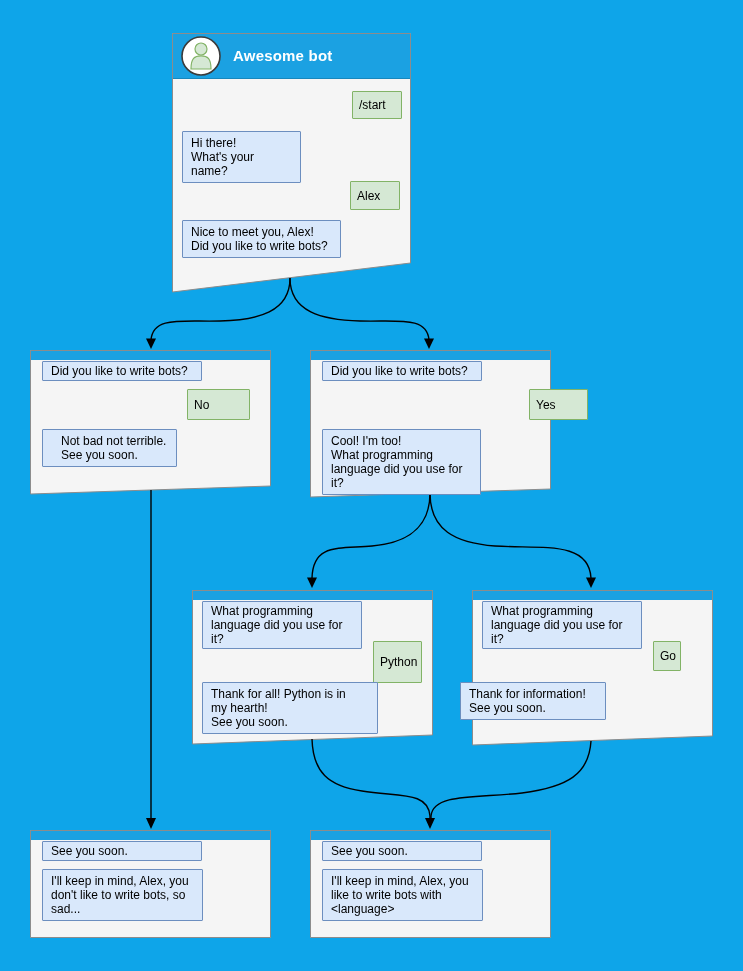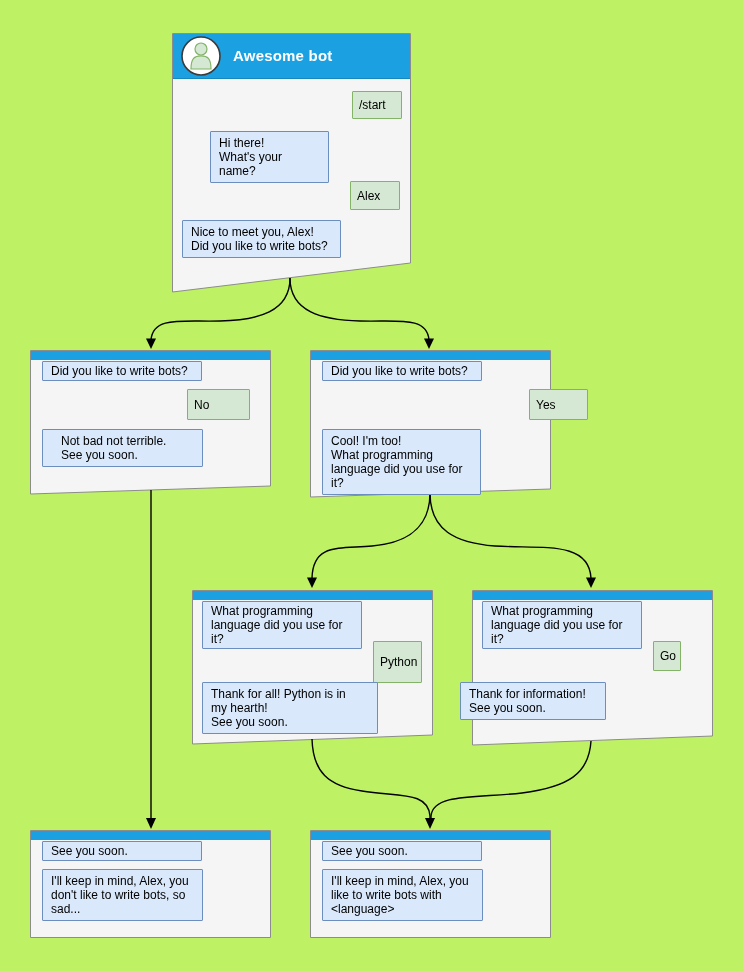--- a/index.html
+++ b/index.html
@@ -1,17 +1,17 @@
 <!DOCTYPE html>
 <html><head>
 <meta charset="utf-8">
 <style>
   html,body{margin:0;padding:0;background:#ffffff;}
   #canvas{
-    position:relative;width:743px;height:971px;background:#bef264;
+    position:relative;width:743px;height:971px;background:#0ea5e9;
     font-family:"Liberation Sans",sans-serif;color:#000;overflow:hidden;
   }
   #wires{position:absolute;left:0;top:0;z-index:0;}
   .titlebar{
     position:absolute;background:#1ba1e2;z-index:2;
   }
   .root-header{
     position:absolute;left:173px;top:34px;width:237px;height:44px;
     background:#1ba1e2;border-bottom:1px solid #1787bd;z-index:2;
   }
@@ -78,30 +78,30 @@
       <circle cx="21" cy="21" r="19" fill="#ffffff" stroke="#3b3b3b" stroke-width="1.6"></circle>
       <g clip-path="url(#avclip)">
         <circle cx="21" cy="14" r="6" fill="#d5e8d4" stroke="#82b366" stroke-width="1.2"></circle>
         <path d="M 11 34 C 11 23.5 14.5 20.8 21 20.8 C 27.5 20.8 31 23.5 31 34 Z" fill="#d5e8d4" stroke="#82b366" stroke-width="1.2"></path>
       </g>
     </svg>
     <span class="root-title">Awesome bot</span>
   </div>
 
   <div class="bubble user" style="left:352px;top:91px;width:50px;height:28px;">/start</div>
-  <div class="bubble bot" style="left:182px;top:131px;width:119px;margin-left:28px;">Hi there!
+  <div class="bubble bot" style="left:182px;top:131px;width:119px;">Hi there!
 What's your name?</div>
   <div class="bubble user" style="left:350px;top:181px;width:50px;height:29px;">Alex</div>
   <div class="bubble bot" style="left:182px;top:220px;width:159px;">Nice to meet you, Alex!
 Did you like to write bots?</div>
 
   <div class="titlebar" style="left:31px;top:351px;width:239px;height:9px;"></div>
   <div class="bubble bot oneline" style="left:42px;top:361px;width:160px;">Did you like to write bots?</div>
   <div class="bubble user" style="left:187px;top:389px;width:63px;height:31px;">No</div>
-  <div class="bubble bot" style="left:42px;top:429px;width:161px;padding-left:18px;">Not bad not terrible.
+  <div class="bubble bot" style="left:42px;top:429px;width:135px;padding-left:18px;">Not bad not terrible.
 See you soon.</div>
 
   <div class="titlebar" style="left:311px;top:351px;width:239px;height:9px;"></div>
   <div class="bubble bot oneline" style="left:322px;top:361px;width:160px;">Did you like to write bots?</div>
   <div class="bubble user" style="left:481px;top:389px;width:59px;height:31px;margin-left:48px;">Yes</div>
   <div class="bubble bot" style="left:322px;top:429px;width:159px;">Cool! I'm too!
 What programming
 language did you use for it?</div>
 
   <div class="titlebar" style="left:193px;top:591px;width:239px;height:9px;"></div>

